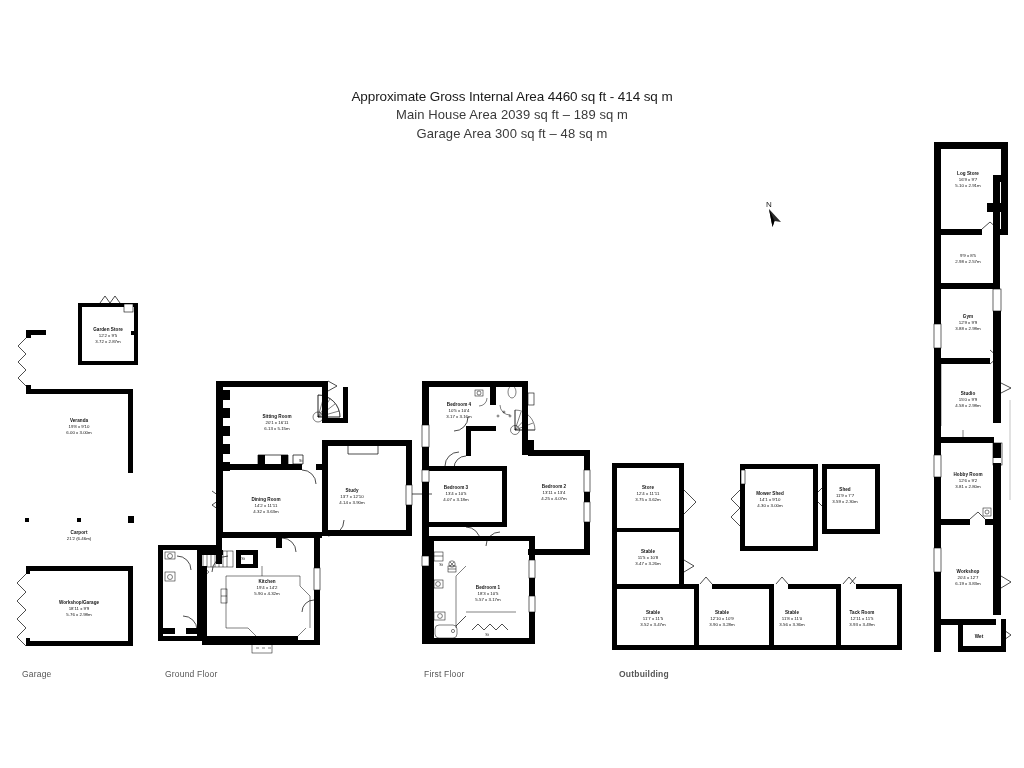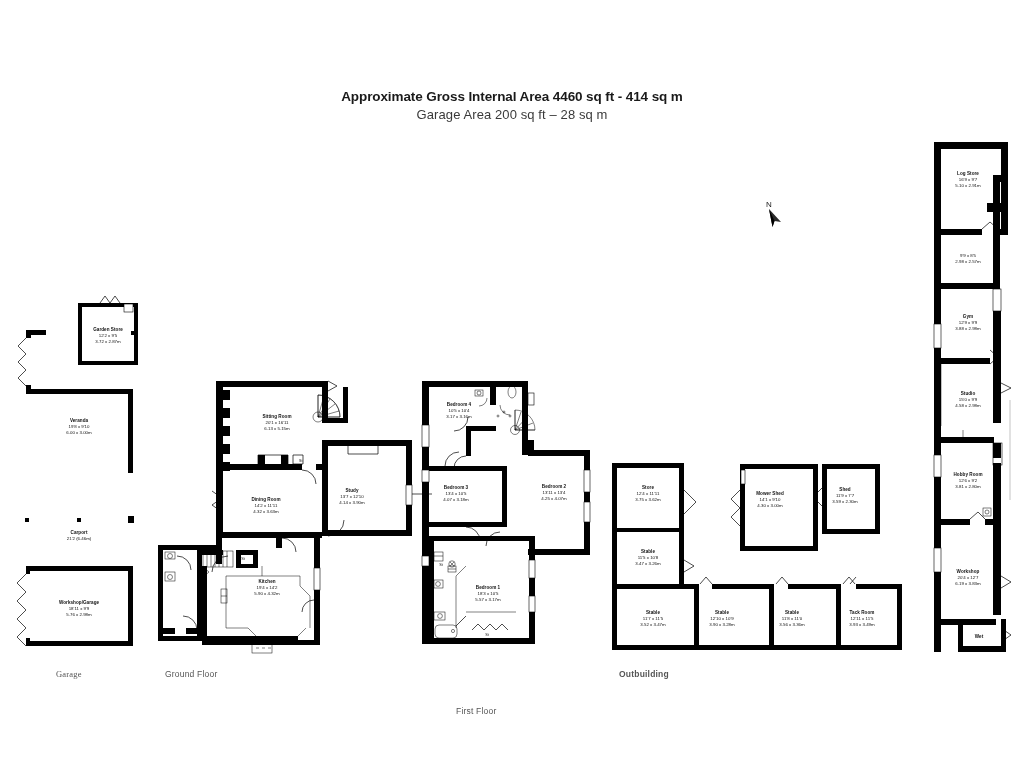--- a/index.html
+++ b/index.html
@@ -12,21 +12,21 @@
     position:relative;
   }
   #plan{position:absolute;inset:0;width:1024px;height:768px;}
 
   
   .title-block{
     position:absolute; left:0; top:88px; width:1024px;
     text-align:center; pointer-events:none;
   }
   .t-main{
-    font-size:13.5px; font-weight:bold; color:#1a1a1a;
+    font-size:13.5px; font-weight:normal; color:#1a1a1a;
     line-height:17px; letter-spacing:-0.1px;
   }
   .t-sub{
     font-size:13px; font-weight:normal; color:#3a3a3a;
     line-height:19px; letter-spacing:0.1px;
   }
 
   
   .floor-label{
     position:absolute; font-size:8.5px; color:#555; letter-spacing:.2px;
@@ -57,34 +57,35 @@
   .thin{fill:none;stroke:#000;stroke-width:0.7;}
   .thinner{fill:none;stroke:#000;stroke-width:0.5;}
   .gray{fill:none;stroke:#9a9a9a;stroke-width:0.6;}
   .win{fill:#fff;stroke:#000;stroke-width:0.6;}
 </style>
 </head>
 <body>
 
 <div class="title-block">
   <div class="t-main">Approximate Gross Internal Area 4460 sq ft - 414 sq m</div>
-  <div class="t-sub">Garage Area 200 sq ft – 28 sq m</div>
+  <div class="t-sub">Main House Area 2039 sq ft – 189 sq m</div>
+  <div class="t-sub">Garage Area 300 sq ft – 48 sq m</div>
 </div>
 
 <div class="north">
   <span class="nletter">N</span>
   <svg width="26" height="30" viewBox="0 0 26 30">
     <path d="M7 9 L19 22 L12.5 21 L10.5 27 Z" fill="#2b2b2b"></path>
     <path d="M7 9 L12.5 21 L10.5 27 Z" fill="#000"></path>
   </svg>
 </div>
 
-<div class="floor-label" style="left:56px;top:669px;font-family:Liberation Serif, serif;">Garage</div>
+<div class="floor-label" style="left:22px;top:669px;">Garage</div>
 <div class="floor-label" style="left:165px;top:669px;">Ground Floor</div>
-<div class="floor-label" style="left:424px;top:706px;margin-left:32px;">First Floor</div>
+<div class="floor-label" style="left:424px;top:669px;">First Floor</div>
 <div class="floor-label" style="left:619px;top:669px;font-weight:bold;">Outbuilding</div>
 
 <svg id="plan" viewBox="0 0 1024 768">
 
   <g>
 
     <path class="wall" d="M78,303 h60 v62 h-60 z M82,307 h52 v54 h-52 z" fill-rule="evenodd"></path>
     <path class="wall" d="M78,303 h22 v4 h-22 z"></path>
     <path class="wall" d="M120,303 h18 v4 h-18 z"></path>
     <path class="wall" d="M78,303 h4 v62 h-4 z"></path>

